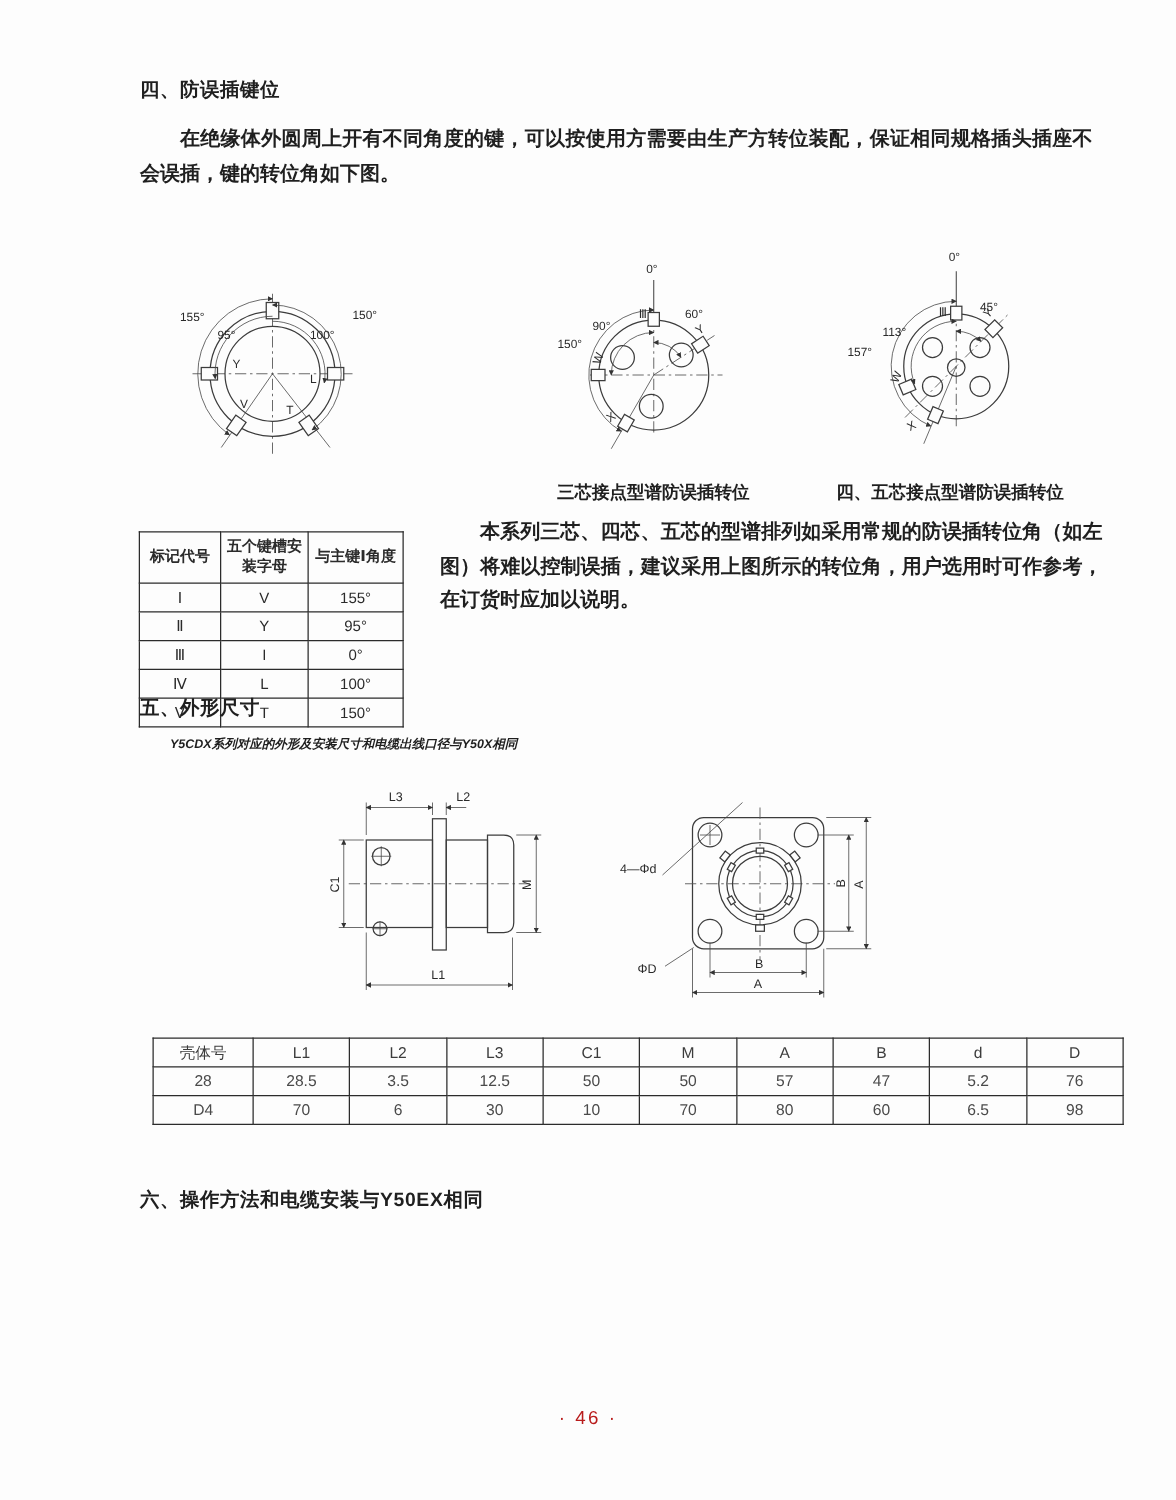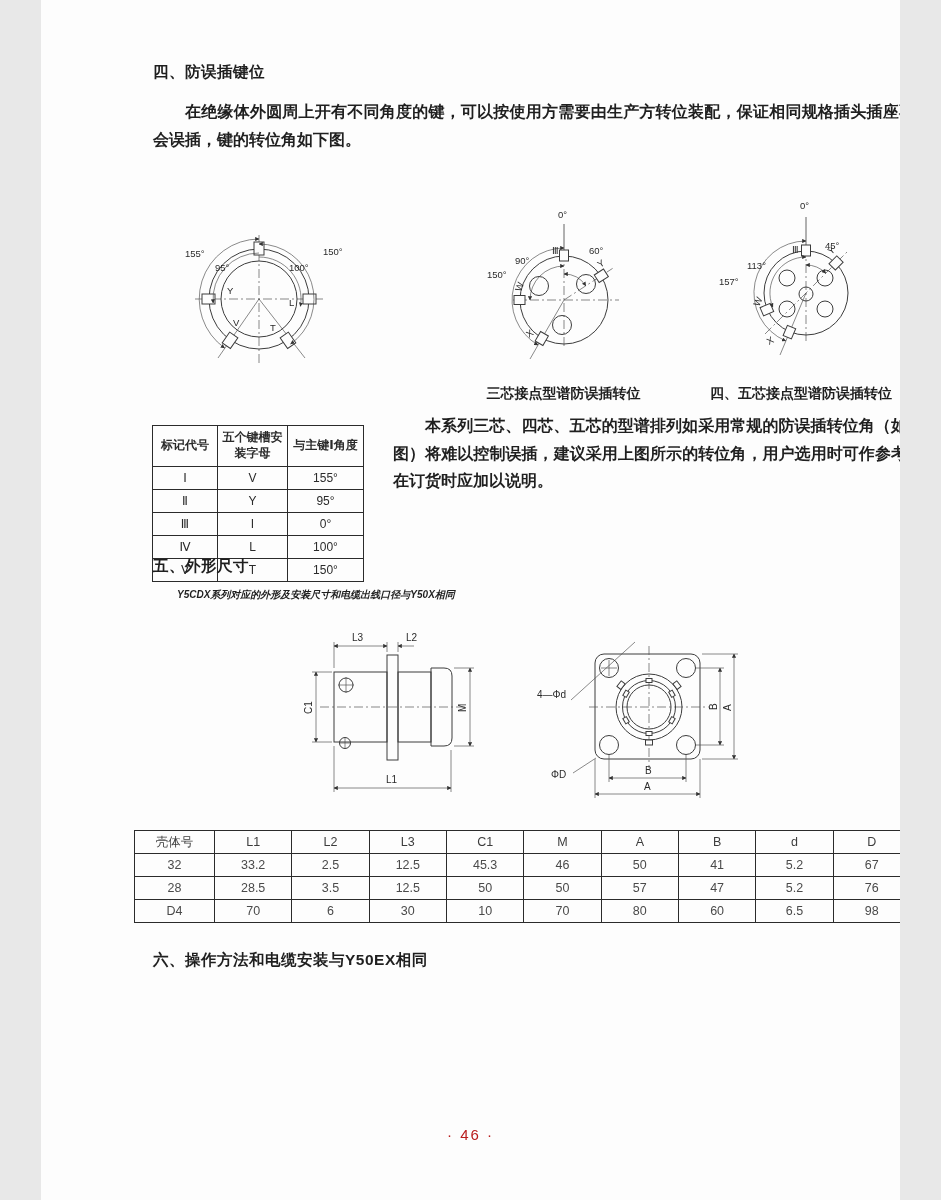--- a/index.html
+++ b/index.html
@@ -1,17 +1,17 @@
 <!DOCTYPE html>
 <html><head>
 <meta charset="utf-8">
 <style>
   html,body{margin:0;padding:0;background:#e8e8e8;}
   .page{
-    position:relative;width:859px;height:1200px;margin:0 auto;
+    position:relative;width:941px;height:1200px;margin:0 auto;
     background:#fdfdfd;overflow:hidden;
     font-family:"Liberation Sans","DejaVu Sans",sans-serif;
     color:#1f1f1f;
   }
   .abs{position:absolute;}
   .h-sec{font-size:15.5px;font-weight:700;letter-spacing:.5px;}
   .body-text{font-size:16px;font-weight:600;line-height:28px;text-align:justify;}
   .body-text p{margin:0;text-indent:2em;}
   .caption{font-size:14px;font-weight:700;text-align:center;}
   .intro{font-size:10px;font-weight:600;font-style:italic;}
@@ -254,21 +254,21 @@
     <line class="thin" x1="168" y1="42" x2="197" y2="42"></line>
     <line class="thin" x1="168" y1="119" x2="197" y2="119"></line>
     <line class="thin" x1="193" y1="42" x2="193" y2="119" marker-start="url(#arw)" marker-end="url(#arw)"></line>
     <text class="dimlb" transform="translate(190,84) rotate(-90)">B</text>
     <line class="thin" x1="175" y1="28" x2="211" y2="28"></line>
     <line class="thin" x1="175" y1="133" x2="211" y2="133"></line>
     <line class="thin" x1="207" y1="28" x2="207" y2="133" marker-start="url(#arw)" marker-end="url(#arw)"></line>
     <text class="dimlb" transform="translate(204,85) rotate(-90)">A</text>
   </svg>
 
-  <table class="dimtab abs" style="left:93px;top:830px;">
+  <table class="dimtab abs" style="left:122px;top:830px;">
     <colgroup>
       <col style="width:80px">
         <col>
         <col>
         <col>
         <col>
         <col>
         <col>
         <col>
         <col>
@@ -283,32 +283,20 @@
           <th>C1</th>
           <th>M</th>
           <th>A</th>
           <th>B</th>
           <th>d</th>
           <th>D</th>
         </tr>
       </thead>
     <tbody>
         <tr>
-          <td>32</td>
-          <td>33.2</td>
-          <td>2.5</td>
-          <td>12.5</td>
-          <td>45.3</td>
-          <td>46</td>
-          <td>50</td>
-          <td>41</td>
-          <td>5.2</td>
-          <td>67</td>
-        </tr>
-        <tr>
           <td>28</td>
           <td>28.5</td>
           <td>3.5</td>
           <td>12.5</td>
           <td>50</td>
           <td>50</td>
           <td>57</td>
           <td>47</td>
           <td>5.2</td>
           <td>76</td>

